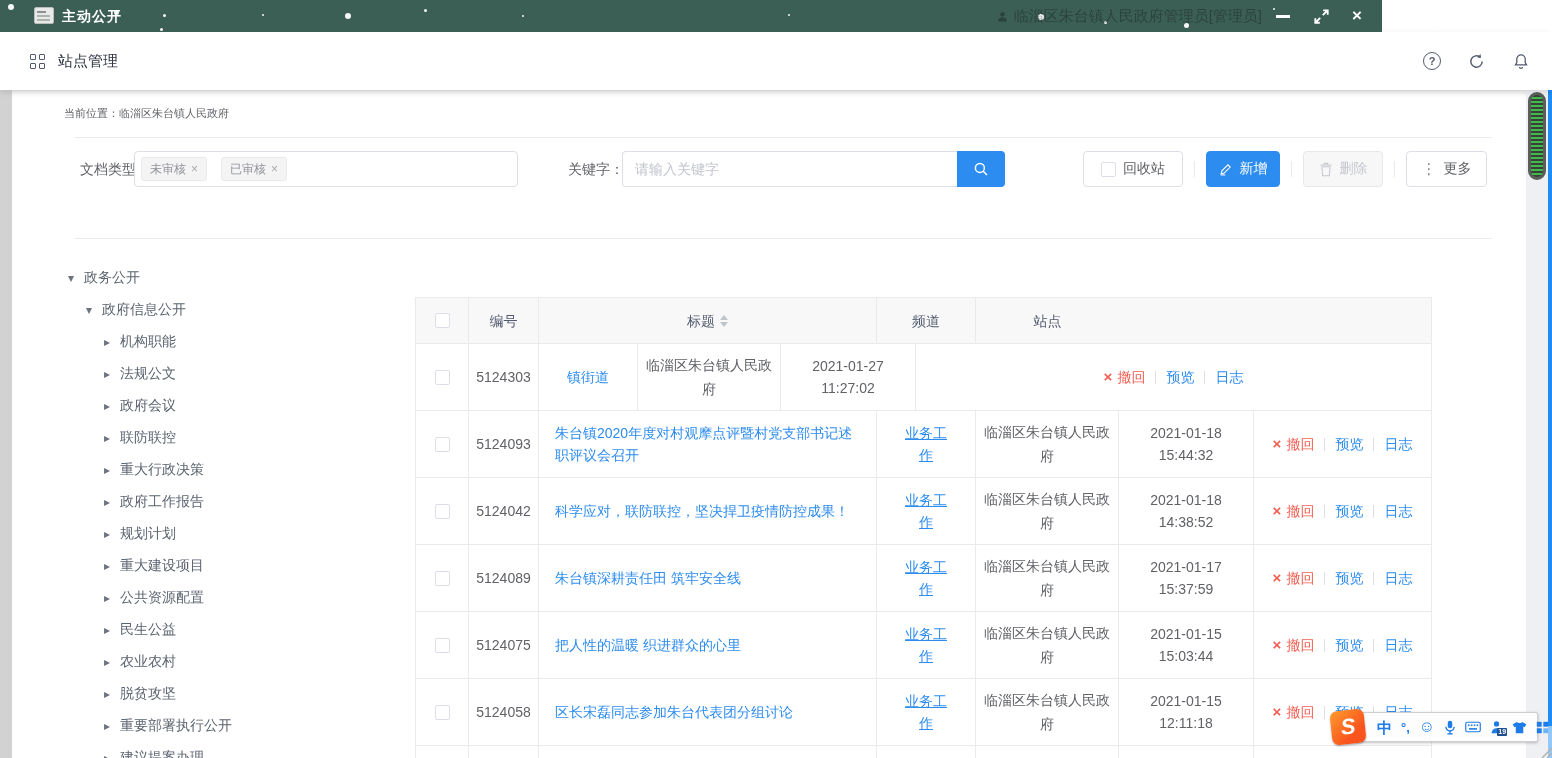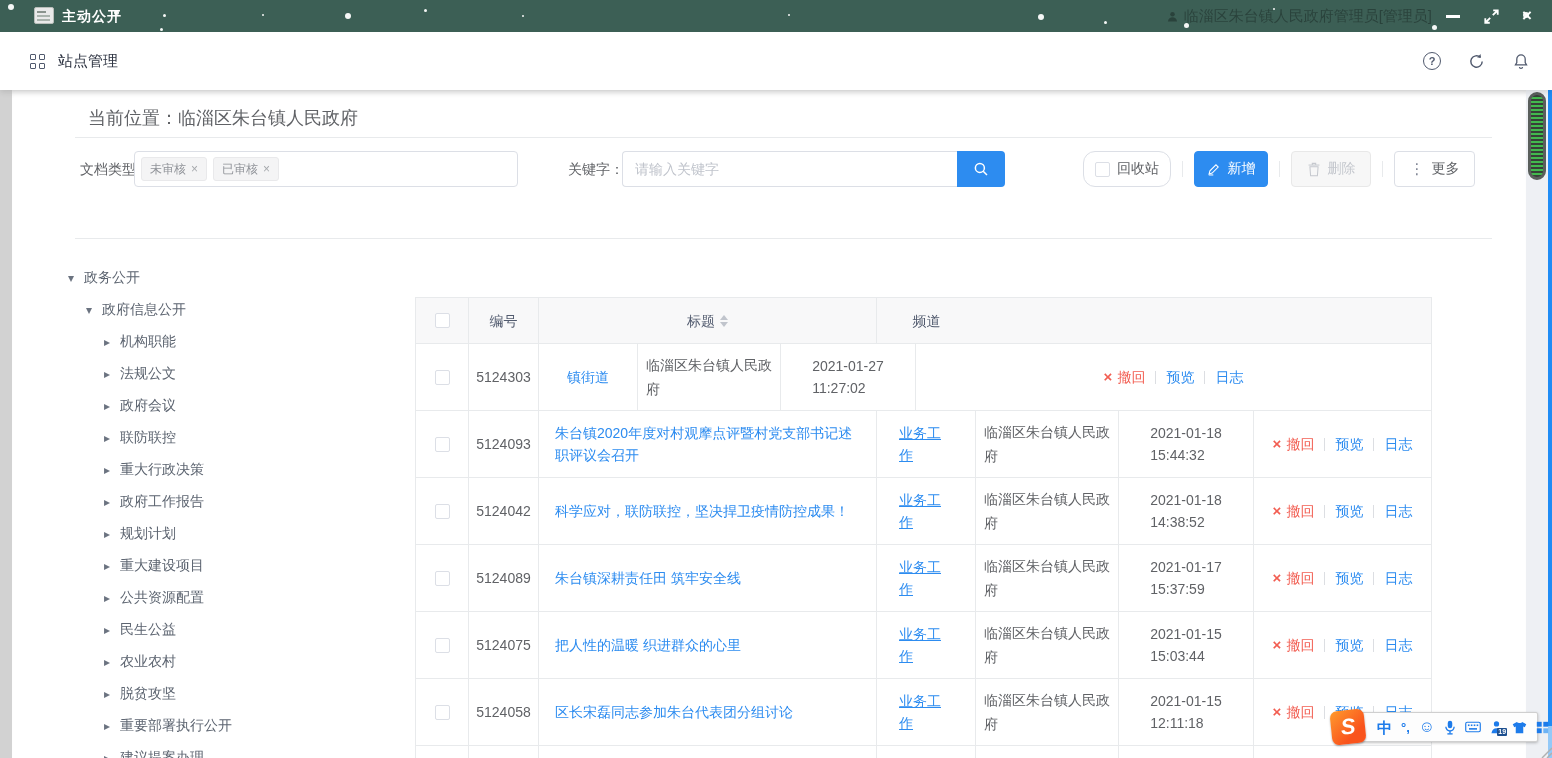--- a/index.html
+++ b/index.html
@@ -1,21 +1,21 @@
 <!DOCTYPE html>
 <html><head>
 <meta charset="utf-8">
 <style>
   * { margin:0; padding:0; box-sizing:border-box; }
   html,body { width:1552px; height:758px; overflow:hidden; }
   body { font-family:"Liberation Sans","DejaVu Sans",sans-serif; background:#fff; }
   .screen { position:relative; width:1552px; height:758px; overflow:hidden; background:#fff; }
 
   
-  .titlebar { position:absolute; left:0; top:0; width:1552px; height:32px; background:#3c5f55; z-index:60; }
+  .titlebar { position:absolute; left:0; top:0; width:1382px; height:32px; background:#3c5f55; z-index:60; }
   .titlebar .dot { position:absolute; border-radius:50%; background:#fff; opacity:.95; }
   .app-icon { position:absolute; left:34px; top:7px; width:20px; height:17px; background:#e9e9e9; border:1px solid #b9beba; border-radius:2px; }
   .app-icon:before { content:""; position:absolute; left:2px; top:3px; width:9px; height:2px; background:#8a938d; }
   .app-icon:after { content:""; position:absolute; left:2px; top:7px; width:13px; height:2px; background:#aab3ad; box-shadow:0 4px 0 #aab3ad; }
   .tb-title { position:absolute; left:62px; top:0; line-height:32px; color:#fff; font-size:14px; font-weight:bold; letter-spacing:1px; }
   .tb-user { position:absolute; right:120px; top:0; height:32px; display:flex; align-items:center; gap:5px; color:rgba(0,0,0,.30); font-size:15px; }
   .winbtn { position:absolute; top:0; width:34px; height:32px; display:flex; align-items:center; justify-content:center; color:#fff; cursor:default; }
   .winbtn.min { right:82px; } .winbtn.max { right:44px; } .winbtn.close { right:8px; font-size:17px; font-weight:bold; }
   .minbar { width:14px; height:3px; background:#fff; }
 
@@ -25,54 +25,54 @@
   .grid-icon i { border:1.5px solid #515a6e; border-radius:1px; }
   .topbar-title { position:absolute; left:58px; top:0; line-height:58px; font-size:15px; color:#2e3442; }
   .topbar-right { position:absolute; right:22px; top:0; height:58px; display:flex; align-items:center; gap:26px; }
   .help-circ { width:18px; height:18px; border:1.4px solid #515a6e; border-radius:50%; color:#515a6e; font-size:11px; font-weight:bold; display:flex; align-items:center; justify-content:center; }
 
   
   .content { position:absolute; left:0; top:90px; width:1552px; height:668px; background:#fff; }
   .left-strip { position:absolute; left:0; top:0; width:12px; height:668px; background:#d2d2d2; }
   .card { position:absolute; left:12px; top:0; width:1514px; height:668px; background:#fff; box-shadow:inset 0 6px 6px -5px rgba(0,0,0,.14); }
 
-  .breadcrumb { position:absolute; left:76px; top:16px; font-size:18px; color:#606266; }
+  .breadcrumb { position:absolute; left:52px; top:16px; font-size:11px; color:#606266; }
   .divider1 { position:absolute; left:63px; top:47px; width:1417px; height:1px; background:#e8eaec; }
   .divider2 { position:absolute; left:63px; top:148px; width:1417px; height:1px; background:#e8eaec; }
 
   
   .flabel { position:absolute; top:61px; height:36px; line-height:36px; font-size:14px; color:#606266; }
-  .tagbox { position:absolute; left:122px; top:61px; width:384px; height:36px; border:1px solid #dcdfe6; border-radius:4px; background:#fff; display:flex; align-items:center; gap:6px; padding:0 6px; }
+  .tagbox { position:absolute; left:122px; top:61px; width:384px; height:36px; border:1px solid #dcdfe6; border-radius:4px; background:#fff; display:flex; align-items:center; gap:14px; padding:0 6px; }
   .tag { height:24px; background:#f4f4f5; border:1px solid #e9e9eb; border-radius:3px; color:#909399; font-size:12px; display:flex; align-items:center; gap:5px; padding:0 8px; }
   .tag .x { color:#a6a9ad; font-size:12px; cursor:pointer; }
   .kwinput { position:absolute; left:610px; top:61px; width:335px; height:36px; border:1px solid #dcdfe6; border-right:none; border-radius:4px 0 0 4px; padding:0 12px; font-size:14px; color:#606266; outline:none; }
   .kwinput::placeholder { color:#c0c4cc; }
   .searchbtn { position:absolute; left:945px; top:61px; width:48px; height:36px; background:#2d8cf0; border:none; border-radius:0 4px 4px 0; display:flex; align-items:center; justify-content:center; cursor:pointer; }
   .btngroup { position:absolute; left:1071px; top:61px; height:36px; display:flex; align-items:center; }
   .vsep { width:1px; height:16px; background:#e8eaec; margin:0 11px; }
   .btn { height:36px; border-radius:4px; font-size:14px; display:flex; align-items:center; justify-content:center; gap:7px; cursor:pointer; border:1px solid #dcdfe6; background:#fff; color:#606266; }
-  .btn.recycle { width:88px;border-radius:12px; }
+  .btn.recycle { width:100px; }
   .btn.primary { width:74px; background:#2d8cf0; border-color:#2d8cf0; color:#fff; }
   .btn.disabled { width:80px; background:#f7f7f7; border-color:#e8e8e8; color:#c5c8ce; cursor:not-allowed; }
   .btn.more { width:81px; }
   .cb { display:inline-block; width:15px; height:15px; border:1px solid #dcdfe6; border-radius:2px; background:#fff; }
   .dots-v { font-size:15px; color:#808695; }
 
   
   .tree { position:absolute; left:52px; top:172px; width:350px; }
   .tree-item { height:32px; display:flex; align-items:center; font-size:14px; color:#5c6470; cursor:pointer; }
   .tree-caret { width:14px; text-align:center; font-size:12px; color:#6b7380; margin-right:6px; flex:none; }
 
   
   .table { position:absolute; left:403px; top:207px; width:1017px; border:1px solid #e8eaec; border-bottom:none; font-size:14px; }
   .trow { display:flex; border-bottom:1px solid #e8eaec; background:#fff; }
   .trow.head { background:#f8f8f9; color:#515a6e; height:46px; }
   .trow.body { height:67px; color:#606266; }
   .trow.partial { height:13px; border-bottom:none; }
-  .tcell { display:flex; align-items:center; justify-content:center; text-align:left; border-right:1px solid #e8eaec; padding:0 4px; line-height:22px; }
+  .tcell { display:flex; align-items:center; justify-content:center; text-align:center; border-right:1px solid #e8eaec; padding:0 4px; line-height:22px; }
   .tcell:last-child { border-right:none; }
   .c0{width:53px;} .c1{width:70px;} .c2{width:338px;} .c3{width:99px;} .c4{width:143px;} .c5{width:135px;} .c6{flex:1;}
   .tcell.c2 { justify-content:flex-start; text-align:left; padding:0 16px; }
   .tcell.c3 { padding:0 22px; }
   .tcell.c4 { padding:0 8px; line-height:24px; }
   .sorter { display:inline-flex; flex-direction:column; gap:2px; margin-left:5px; }
   .sorter i { width:0; height:0; border-left:4px solid transparent; border-right:4px solid transparent; }
   .sorter .up { border-bottom:5px solid #c0c4cc; }
   .sorter .dn { border-top:5px solid #c0c4cc; }
   a.tlink { color:#2d8cf0; text-decoration:none; cursor:pointer; }
@@ -300,20 +300,23 @@
           <div class="tcell c2" style="justify-content:center;text-align:center">
               <span>标题</span>
               <span class="sorter">
                 <i class="up"></i>
                 <i class="dn"></i>
               </span>
             </div>
           <div class="tcell c3" style="padding:0 4px">
               <span>频道</span>
             </div>
+          <div class="tcell c4">
+              <span>站点</span>
+            </div>
         </div>
         <div id="table-body">
             <div class="trow body">
     <div class="tcell c0">
                 <span class="cb"></span>
               </div>
     <div class="tcell c1">5124303</div>
     <div class="tcell c3">
                 <a class="tlink">镇街道</a>
               </div>

